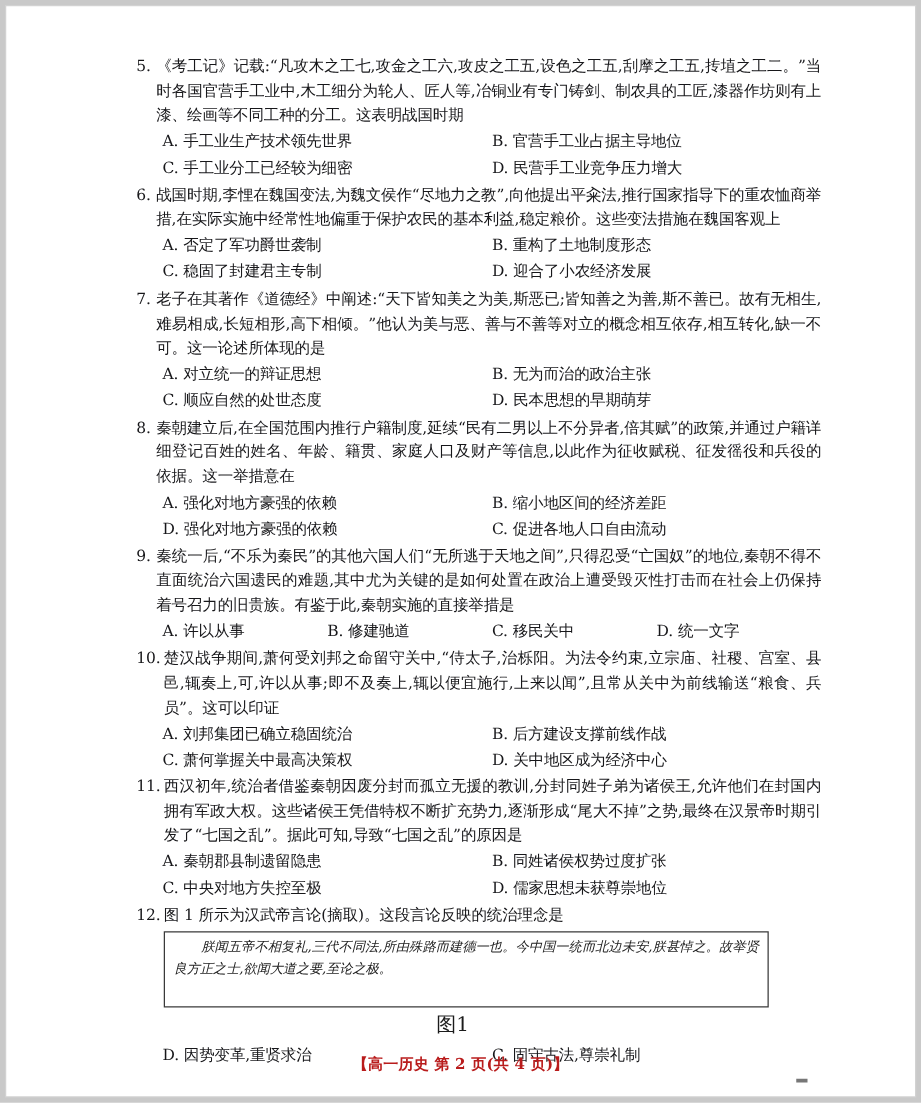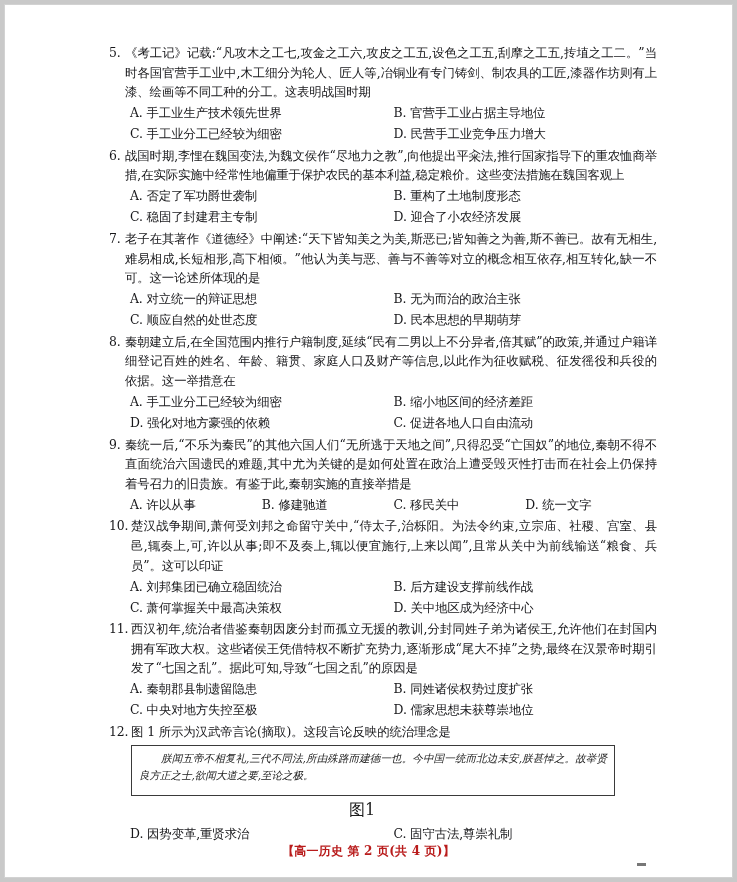--- a/index.html
+++ b/index.html
@@ -64,21 +64,21 @@
   .optrow .opt { flex: 0 0 50%; }
   .optrow.four .opt { flex: 0 0 25%; }
   .opt {
     white-space: nowrap;
   }
   .fig-box {
     box-sizing: border-box;
     margin: 4px 0 0 22px;
     width: 484px;
     border: 1.1px solid #3a3a3a;
-    padding: 4px 7px 11px 7px;
+    padding: 4px 7px 21px 7px;
     font-family: "DejaVu Serif", "Liberation Serif", serif;
     font-style: italic;
     font-size: 10.6px;
     line-height: 17px;
     color: #222;
     text-indent: 22px;
     text-align: justify;
     text-justify: inter-ideograph;
     text-align-last: left;
   }
@@ -169,21 +169,21 @@
       </div>
     </div>
 
     <div class="q">
       <div class="stem">
         <span class="qnum narrow">8.</span>
         <span class="stem-text">秦朝建立后,在全国范围内推行户籍制度,延续“民有二男以上不分异者,倍其赋”的政策,并通过户籍详细登记百姓的姓名、年龄、籍贯、家庭人口及财产等信息,以此作为征收赋税、征发徭役和兵役的依据。这一举措意在</span>
       </div>
       <div class="opts">
         <div class="optrow">
-          <span class="opt">A. 手工业分工已经较为细密</span>
+          <span class="opt">A. 强化对地方豪强的依赖</span>
           <span class="opt">B. 缩小地区间的经济差距</span>
         </div>
         <div class="optrow">
           <span class="opt">D. 强化对地方豪强的依赖</span>
           <span class="opt">C. 促进各地人口自由流动</span>
         </div>
       </div>
     </div>
 
     <div class="q">

